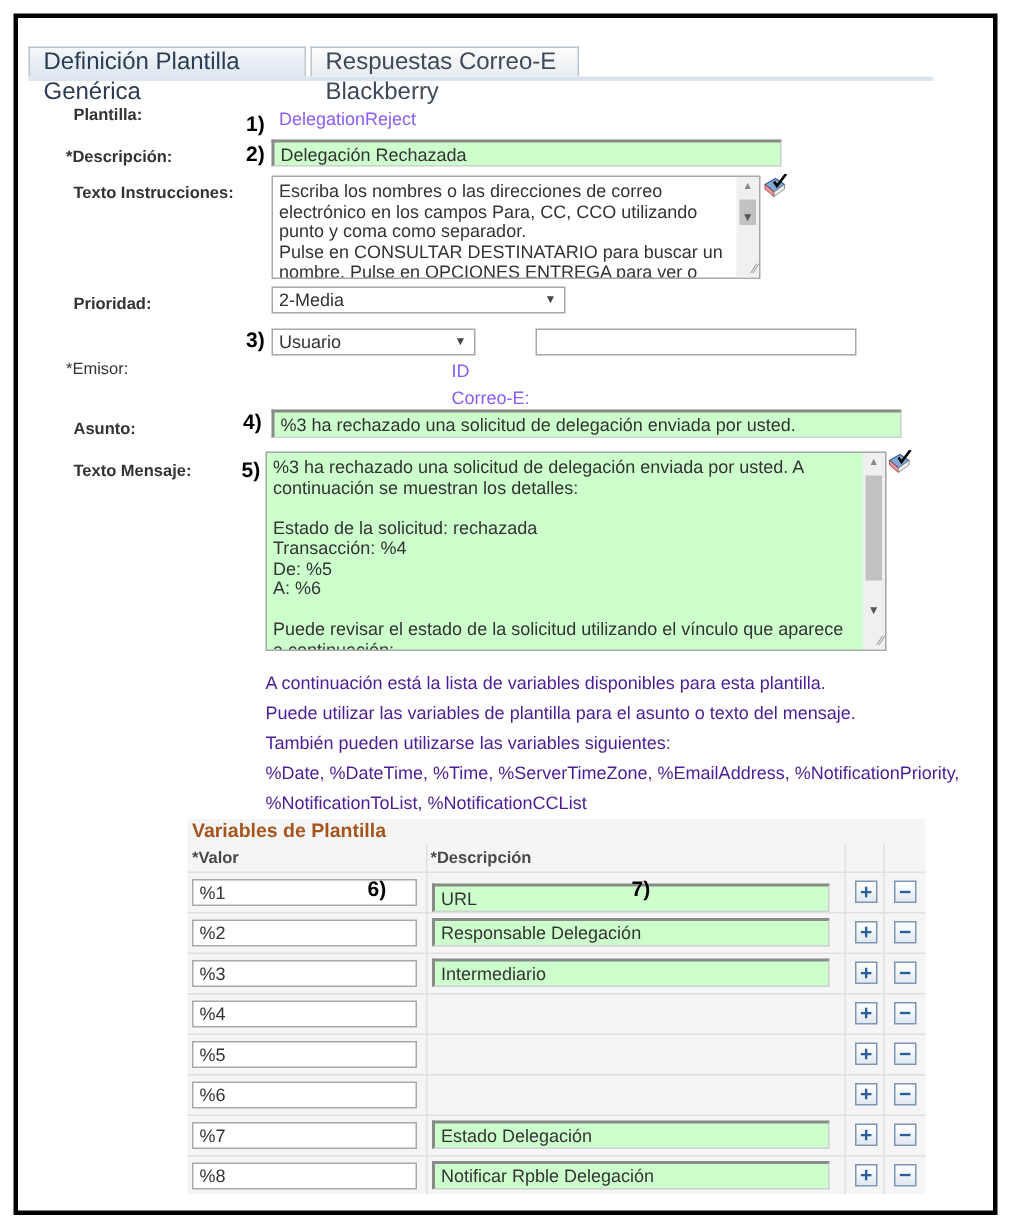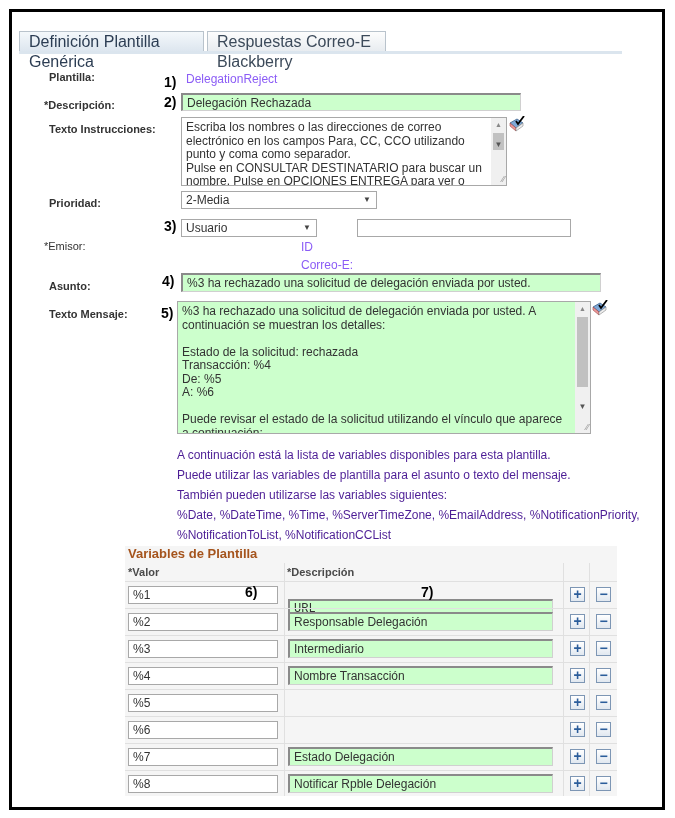--- a/index.html
+++ b/index.html
@@ -146,39 +146,38 @@
 <div class="grid">
   <div class="grid-title">Variables de Plantilla</div>
   <div class="colhdr" style="left:3px;">*Valor</div>
   <div class="colhdr" style="left:162px;">*Descripción</div>
   <div class="vsep" style="left:159px;"></div>
   <div class="vsep" style="left:438px;"></div>
   <div class="vsep" style="left:464px;"></div>
   <div id="rows">
       <div class="row" style="top: 35px;">
         <div class="inp" style="left:3px;top:4px;width:150px;height:18px;">%1</div>
-        <div class="inp green" style="left:163px;top:17px;width:265px;height:19px;font-family:Liberation Mono, monospace;">URL</div>
+        <div class="inp green" style="left:163px;top:7px;width:265px;height:19px;">URL</div>
         <div class="btn" style="left:445px;top:5px;">+</div>
         <div class="btn" style="left:471px;top:5px;">−</div>
       </div>
       <div class="row" style="top: 62px;">
         <div class="inp" style="left:3px;top:4px;width:150px;height:18px;">%2</div>
         <div class="inp green" style="left:163px;top:3px;width:265px;height:19px;">Responsable Delegación</div>
         <div class="btn" style="left:445px;top:5px;">+</div>
         <div class="btn" style="left:471px;top:5px;">−</div>
       </div>
       <div class="row" style="top: 89px;">
         <div class="inp" style="left:3px;top:4px;width:150px;height:18px;">%3</div>
         <div class="inp green" style="left:163px;top:3px;width:265px;height:19px;">Intermediario</div>
         <div class="btn" style="left:445px;top:5px;">+</div>
         <div class="btn" style="left:471px;top:5px;">−</div>
       </div>
       <div class="row" style="top: 116px;">
         <div class="inp" style="left:3px;top:4px;width:150px;height:18px;">%4</div>
-        <div class="inp green" style="left:163px;top:3px;width:265px;height:19px;">Nombre Transacción</div>
         <div class="btn" style="left:445px;top:5px;">+</div>
         <div class="btn" style="left:471px;top:5px;">−</div>
       </div>
       <div class="row" style="top: 143px;">
         <div class="inp" style="left:3px;top:4px;width:150px;height:18px;">%5</div>
         <div class="btn" style="left:445px;top:5px;">+</div>
         <div class="btn" style="left:471px;top:5px;">−</div>
       </div>
       <div class="row" style="top: 170px;">
         <div class="inp" style="left:3px;top:4px;width:150px;height:18px;">%6</div>

